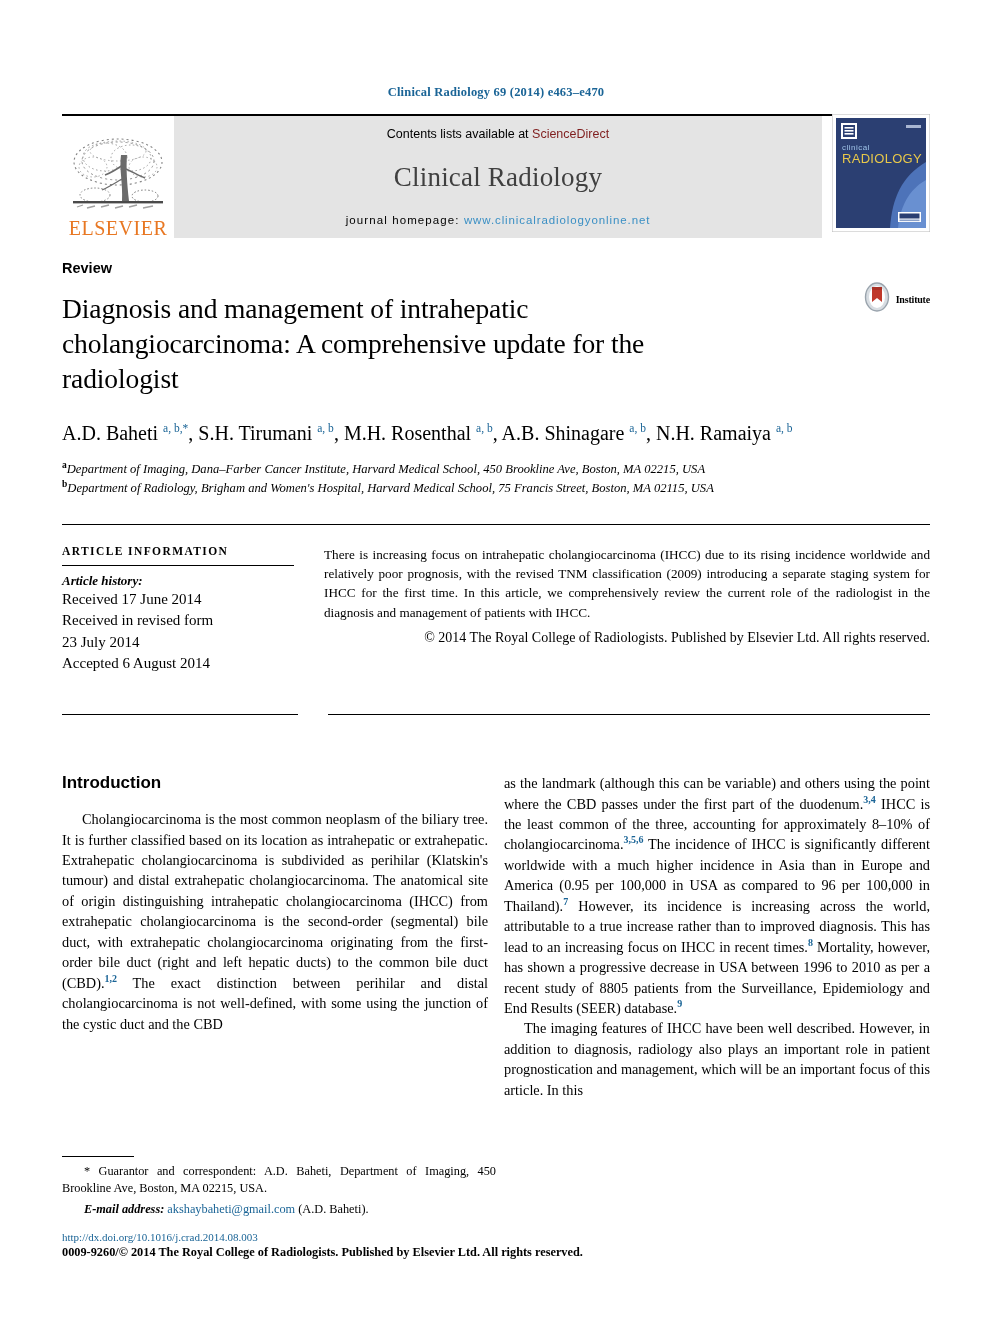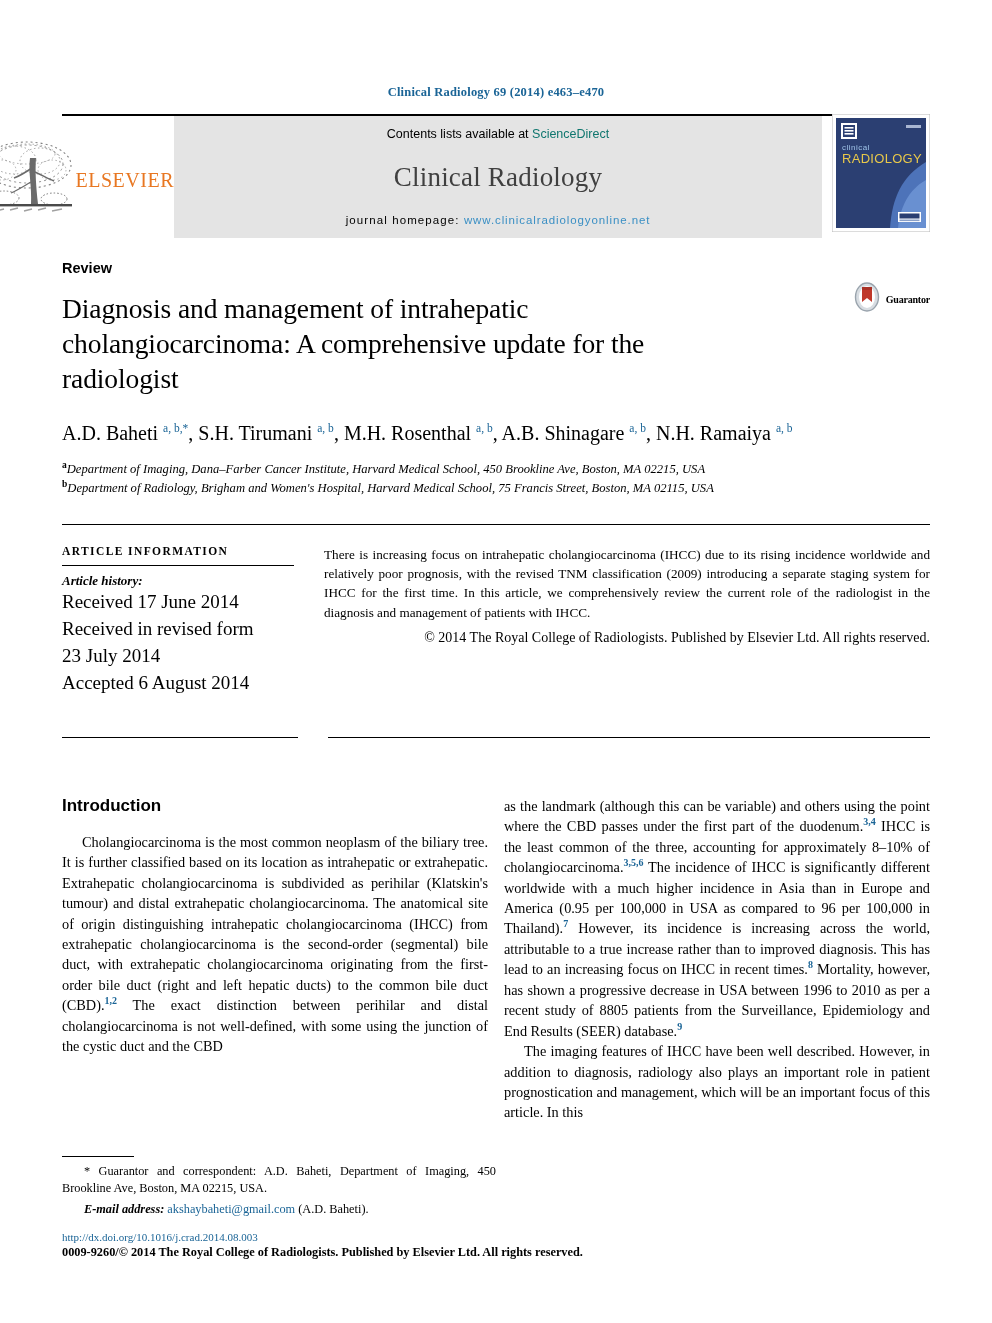--- a/index.html
+++ b/index.html
@@ -39,21 +39,21 @@
     margin-top: 14px;
     border-top: 2px solid #000;
     display: flex;
     align-items: stretch;
     height: 122px;
   }
   .elsevier-logo {
     width: 112px;
     flex: 0 0 112px;
     display: flex;
-    flex-direction: row;
+    flex-direction: column;
     align-items: center;
     justify-content: flex-end;
     padding-top: 4px;
     box-sizing: border-box;
   }
   .tree-svg { display:block; }
   .elsevier-word {
     font-family: "Liberation Serif", serif;
     color: #e87722;
     font-size: 20px;
@@ -70,21 +70,21 @@
     justify-content: space-between;
     padding: 11px 0 12px 0;
     box-sizing: border-box;
   }
   .contents-line {
     font-family: "Liberation Sans", sans-serif;
     font-size: 12.5px;
     color: #000;
   }
   .contents-line .sd {
-    color: #0f766e;
+    color: #7f1d1d;
     margin-top: 40px;
   }
   .journal-name {
     font-family: "Liberation Serif", serif;
     font-size: 27px;
     color: #404040;
     letter-spacing: 0.2px;
   }
   .homepage-line {
     font-family: "Liberation Sans", sans-serif;
@@ -196,21 +196,21 @@
     width: 232px;
   }
   .history-label {
     font-style: italic;
     font-weight: bold;
     font-size: 13px;
     font-family: "Liberation Serif", serif;
   }
   .history-line {
     font-family: "Liberation Serif", serif;
-    font-size: 19px;
+    font-size: 15px;
     line-height: 1.42;
   }
   .abstract {
     flex: 1 1 auto;
     font-family: "Liberation Serif", serif;
     font-size: 13.2px;
     line-height: 1.46;
     text-align: justify;
   }
   .copyright {
@@ -384,21 +384,21 @@
 
     <div class="crossmark">
       <span>
         <svg width="30" height="30" viewBox="0 0 30 30" aria-hidden="true">
           <ellipse cx="15" cy="15" rx="11.5" ry="14" fill="#d8dde2" stroke="#9aa4ad" stroke-width="1.4"></ellipse>
           <ellipse cx="15" cy="15" rx="8" ry="11" fill="#ffffff"></ellipse>
           <path d="M10 5 L20 5 L20 20 L15 16 L10 20 Z" fill="#c0392b"></path>
           <path d="M10 5 L20 5 L20 8 L10 8 Z" fill="#a93226"></path>
         </svg>
       </span>
-      <span class="crossmark-label">Guarantor</span>
+      <span class="crossmark-label">Institute</span>
     </div>
   </div>
 
   <div class="authors">A.D. Baheti <sup>a, b,</sup><sup>*</sup>, S.H. Tirumani <sup>a, b</sup>, M.H. Rosenthal <sup>a, b</sup>, A.B. Shinagare <sup>a, b</sup>, N.H. Ramaiya <sup>a, b</sup></div>
 
   <div class="affiliations">
     <div>
       <sup>a</sup><span>Department of Imaging, Dana–Farber Cancer Institute, Harvard Medical School, 450 Brookline Ave, Boston, MA 02215, USA</span>
     </div>
     <div>

